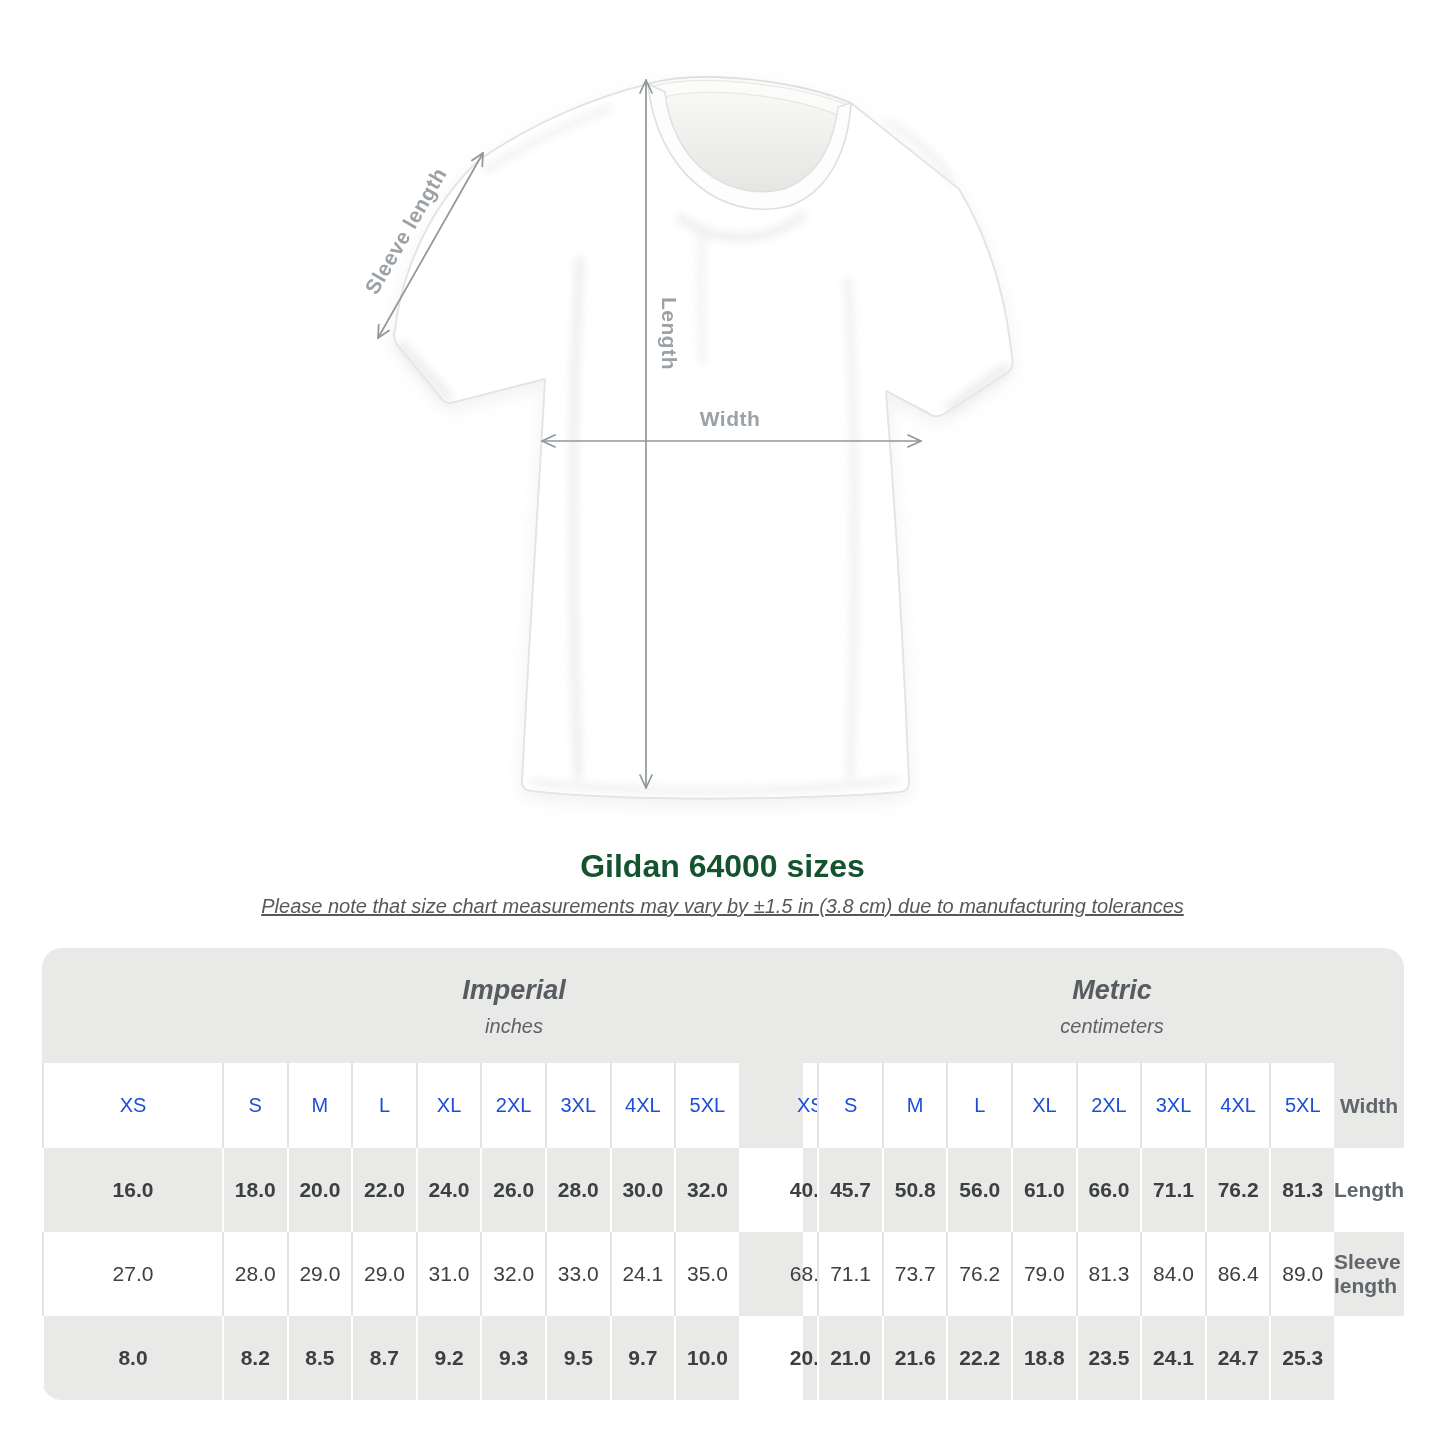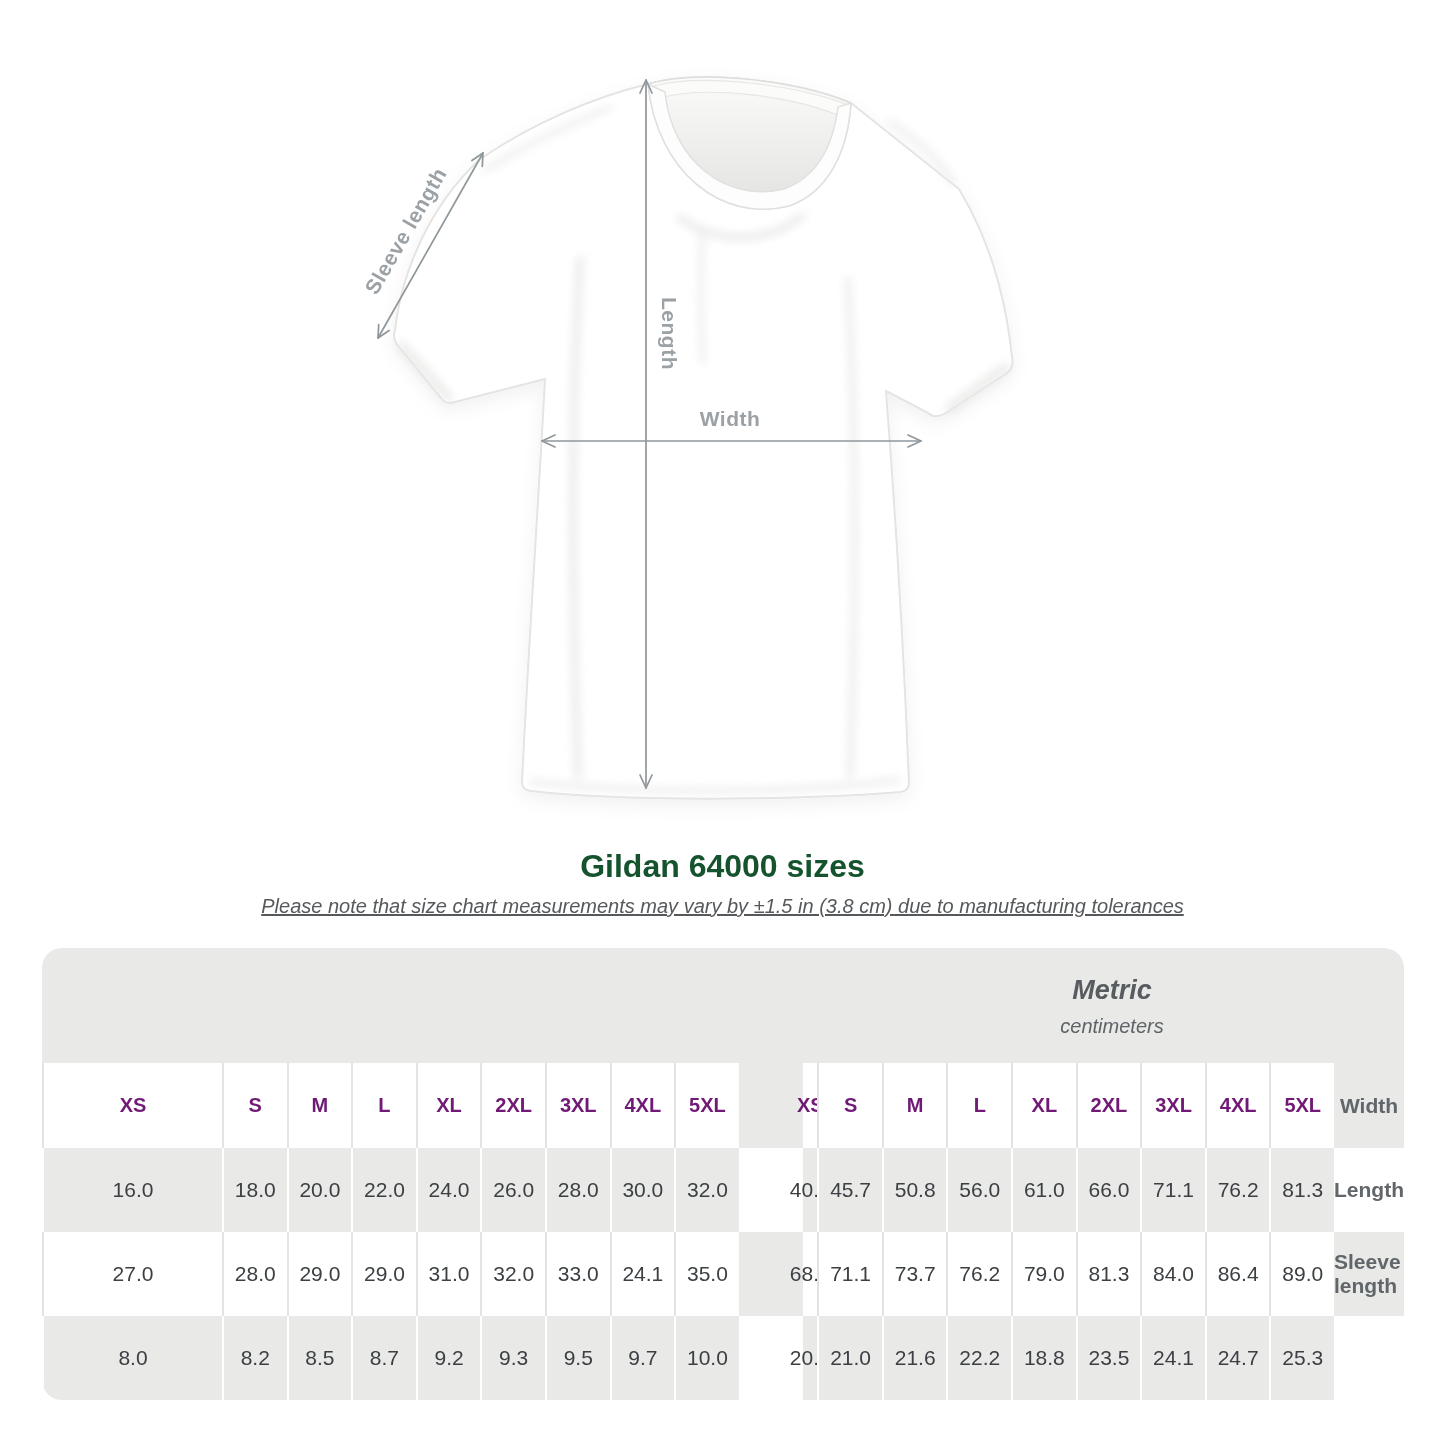--- a/index.html
+++ b/index.html
@@ -57,24 +57,24 @@
   .band .group.imperial { grid-column: 2 / 11; }
   .band .group.metric   { grid-column: 12 / 21; justify-content: center; }
   .group-title { font-size: 27px; font-weight: bold; font-style: italic; color: #565c60; line-height: 30px; }
   .group-unit  { font-size: 20px; font-style: italic; color: #5d6366; margin-top: 10px; line-height: 22px; }
 
   .grid { grid-template-rows: 85px 84px 84px 84px; }
   .c {
     display: flex; align-items: center; justify-content: center;
     font-size: 21px; color: #3c4043;
   }
-  .c.hdr { font-weight: bold; font-size: 20px; color: #701a75; }
+  .c.hdr { font-weight: normal; font-size: 20px; color: #1d4ed8; }
   .c.lbl { font-weight: bold; font-size: 21px; color: #60666a; }
   .row-white { background: #ffffff; }
-  .row-gray  { background: #e9e9e8; }
+  .row-gray  { background: #e9e9e8; font-weight: bold; }
   .sep-g { border-left: 2px solid #e3e3e2; }
   .sep-w { border-left: 2px solid #ffffff; }
   .sp.in-white { background: #e9e9e8; }
   .sp.in-gray  { background: #ffffff; }
 </style>
 </head>
 <body>
 
 <div class="page">
 
@@ -163,20 +163,24 @@
     <div class="anno width-label">Width</div>
     <div class="anno length-label">Length</div>
     <div class="anno sleeve-label">Sleeve length</div>
   </div>
 
   <div class="title">Gildan 64000 sizes</div>
   <div class="note">Please note that size chart measurements may vary by ±1.5 in (3.8 cm) due to manufacturing tolerances</div>
 
   <div class="size-table">
     <div class="band">
+      <div class="group imperial">
+        <div class="group-title">Imperial</div>
+        <div class="group-unit">inches</div>
+      </div>
       <div class="group metric">
         <div class="group-title">Metric</div>
         <div class="group-unit">centimeters</div>
       </div>
     </div>
     <div class="grid">
         <div class="c hdr row-white sep-g">XS</div>
         <div class="c hdr row-white sep-g">S</div>
         <div class="c hdr row-white sep-g">M</div>
         <div class="c hdr row-white sep-g">L</div>

